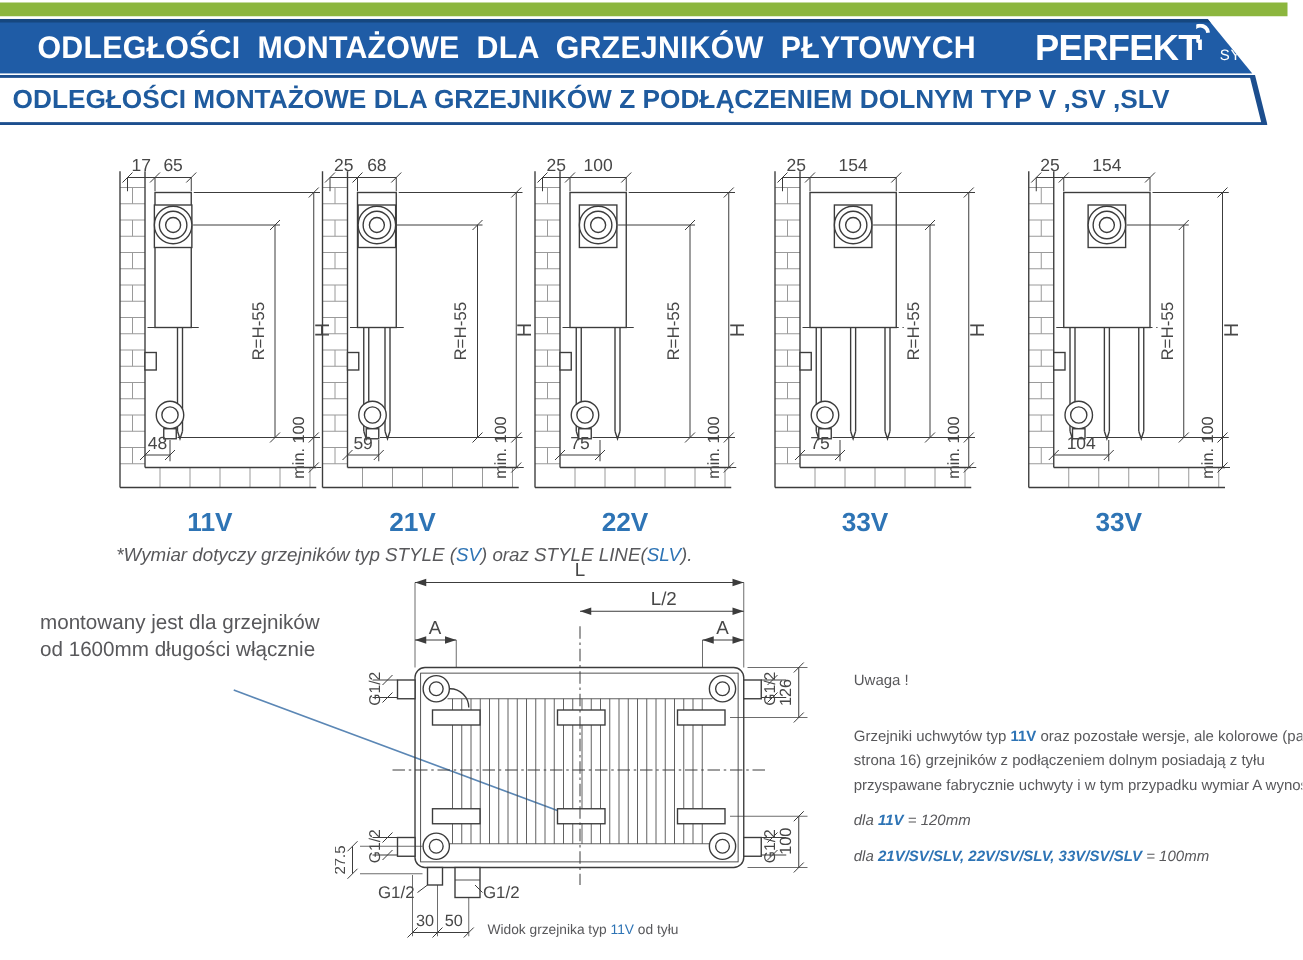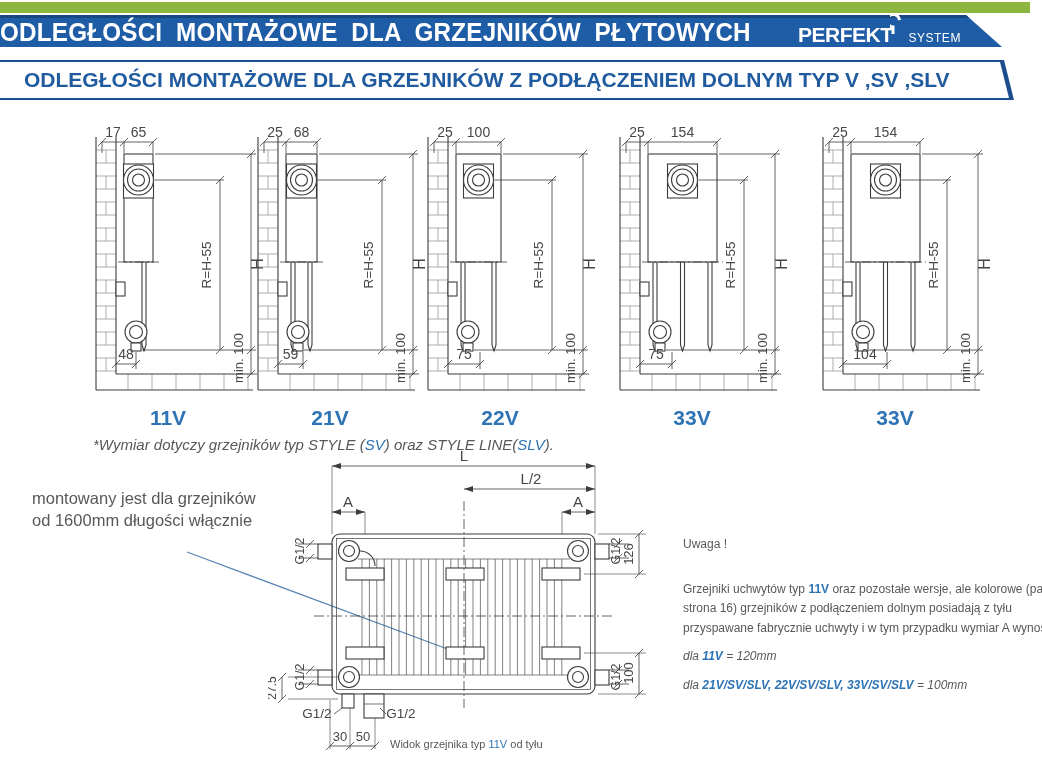--- a/index.html
+++ b/index.html
@@ -5,36 +5,36 @@
   :root{
     --green:#8cb63e; --barblue:#1f5ca6; --navy:#1c4e8e; --headblue:#1f5b9e;
     --accent:#2e74b5; --gray:#58585b; --leader:#5b87b5;
   }
   html,body{margin:0;padding:0;background:#fff;}
   .page{position:relative;width:1042px;height:768px;background:#fff;overflow:hidden;
         font-family:"Liberation Sans",sans-serif;}
   svg text{font-family:"Liberation Sans",sans-serif;}
 
   .greenbar{position:absolute;left:0;top:2px;width:1030px;height:11px;background:var(--green);}
-  .bluebar{position:absolute;left:0;top:15px;width:1012px;height:32px;background:var(--barblue);
+  .bluebar{position:absolute;left:0;top:15px;width:1012px;height:44px;background:var(--barblue);
            clip-path:polygon(0 0,966px 0,1002px 100%,0 100%);
            border-top:3px solid #16477f;box-sizing:border-box;
-           display:flex;align-items:center;color:#fff;}
+           display:flex;align-items:center;padding-left:30px;color:#fff;}
   .h1txt{font-size:25px;font-weight:bold;word-spacing:7px;letter-spacing:.2px;white-space:nowrap;
          display:inline-block;transform:scaleX(.97);transform-origin:left center;}
   .logo{margin-left:24px;display:flex;align-items:baseline;position:relative;top:1px;}
-  .logo .brand{font-size:21px;font-weight:bold;letter-spacing:-.5px;}
+  .logo .brand{font-size:29px;font-weight:bold;letter-spacing:-.5px;}
   .logo .hook{position:relative;top:-7px;left:-3px;}
   .logo .sys{font-size:12px;letter-spacing:.5px;}
 
   .subbar{position:absolute;left:0;top:60px;width:1022px;height:40px;background:var(--navy);
           clip-path:polygon(0 0,1004px 0,1014px 100%,0 100%);}
   .subbar-in{position:absolute;left:0;top:2px;height:36px;width:1018px;background:#fff;
              clip-path:polygon(0 0,1000px 0,1009px 100%,0 100%);
-             display:flex;align-items:center;padding-left:24px;box-sizing:border-box;}
+             display:flex;align-items:center;padding-left:10px;box-sizing:border-box;}
   .subtitle{color:var(--headblue);font-weight:bold;font-size:21px;white-space:nowrap;}
 
   .diag{position:absolute;top:112px;width:200px;text-align:center;}
   .diag .dlabel{font-size:21px;font-weight:bold;color:var(--accent);line-height:20px;}
 
   .footnote{position:absolute;left:93px;top:436px;font-size:15px;color:var(--gray);font-style:italic;}
   .acc{color:var(--accent);}
   .accb{color:var(--accent);font-weight:bold;}
 
   .leftnote{position:absolute;left:32px;top:487px;font-size:16.5px;line-height:22px;color:var(--gray);}

